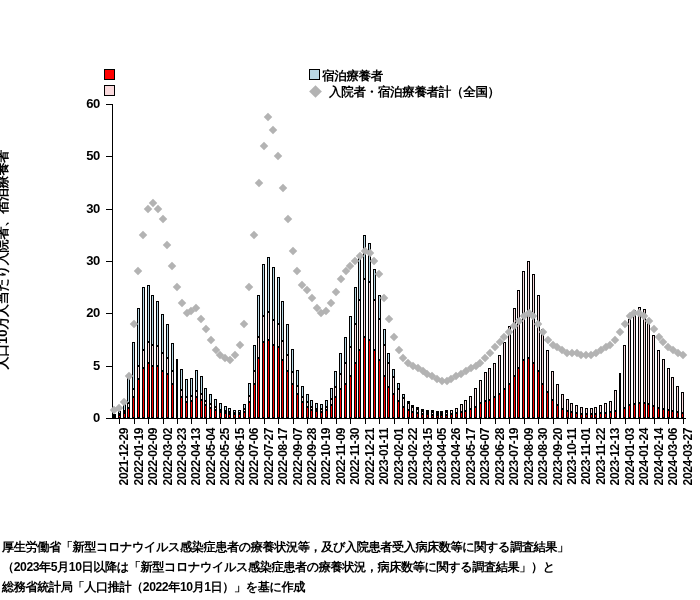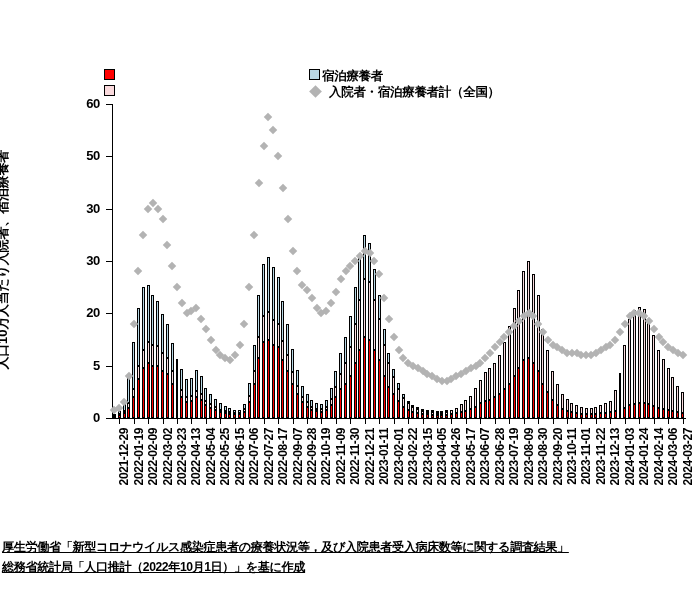--- a/index.html
+++ b/index.html
@@ -59,21 +59,21 @@
     position:absolute;top:428px;
     font-size:12px;font-weight:bold;white-space:nowrap;
     transform-origin:left top;transform:rotate(-90deg) translateX(-100%) translateY(-50%);
     letter-spacing:-0.4px;
   }
 
   #footer{
     position:absolute;left:2px;top:537px;width:696px;
     font-size:12.2px;font-weight:bold;line-height:20px;letter-spacing:-0.45px;
   }
-  #footer div{white-space:nowrap;text-decoration:underline;}
+  #footer div{white-space:nowrap;}
 </style>
 </head>
 <body>
 
 <div id="title-block">
 </div>
 
 <div id="legend">
     <div class="lg-sw sw-red" style="left: 0px; top: 1px;"></div>
     <div class="lg-sw sw-pink" style="left: 0px; top: 17px;"></div>
@@ -749,20 +749,21 @@
     <div class="dia" style="left: 546.517px; top: 232.883px;"></div>
     <div class="dia" style="left: 551.332px; top: 238.117px;"></div>
     <div class="dia" style="left: 556.147px; top: 243.35px;"></div>
     <div class="dia" style="left: 560.962px; top: 245.967px;"></div>
     <div class="dia" style="left: 565.777px; top: 248.583px;"></div>
     <div class="dia" style="left: 570.592px; top: 251.2px;"></div>
   </div>
 
 <div id="footer">
   <div>厚生労働省「新型コロナウイルス感染症患者の療養状況等，及び入院患者受入病床数等に関する調査結果」</div>
+  <div>（2023年5月10日以降は「新型コロナウイルス感染症患者の療養状況，病床数等に関する調査結果」）と</div>
   <div>総務省統計局「人口推計（2022年10月1日）」を基に作成</div>
 </div>
 
 <div class="ytick" style="top: 418px;"></div>
 <div class="ylabel" style="top: 418px; left: 40px;">0</div>
 <div class="ytick" style="top: 365.667px;"></div>
 <div class="ylabel" style="top: 365.667px; left: 40px;">5</div>
 <div class="ytick" style="top: 313.333px;"></div>
 <div class="ylabel" style="top: 313.333px; left: 40px;">20</div>
 <div class="ytick" style="top: 261px;"></div>

